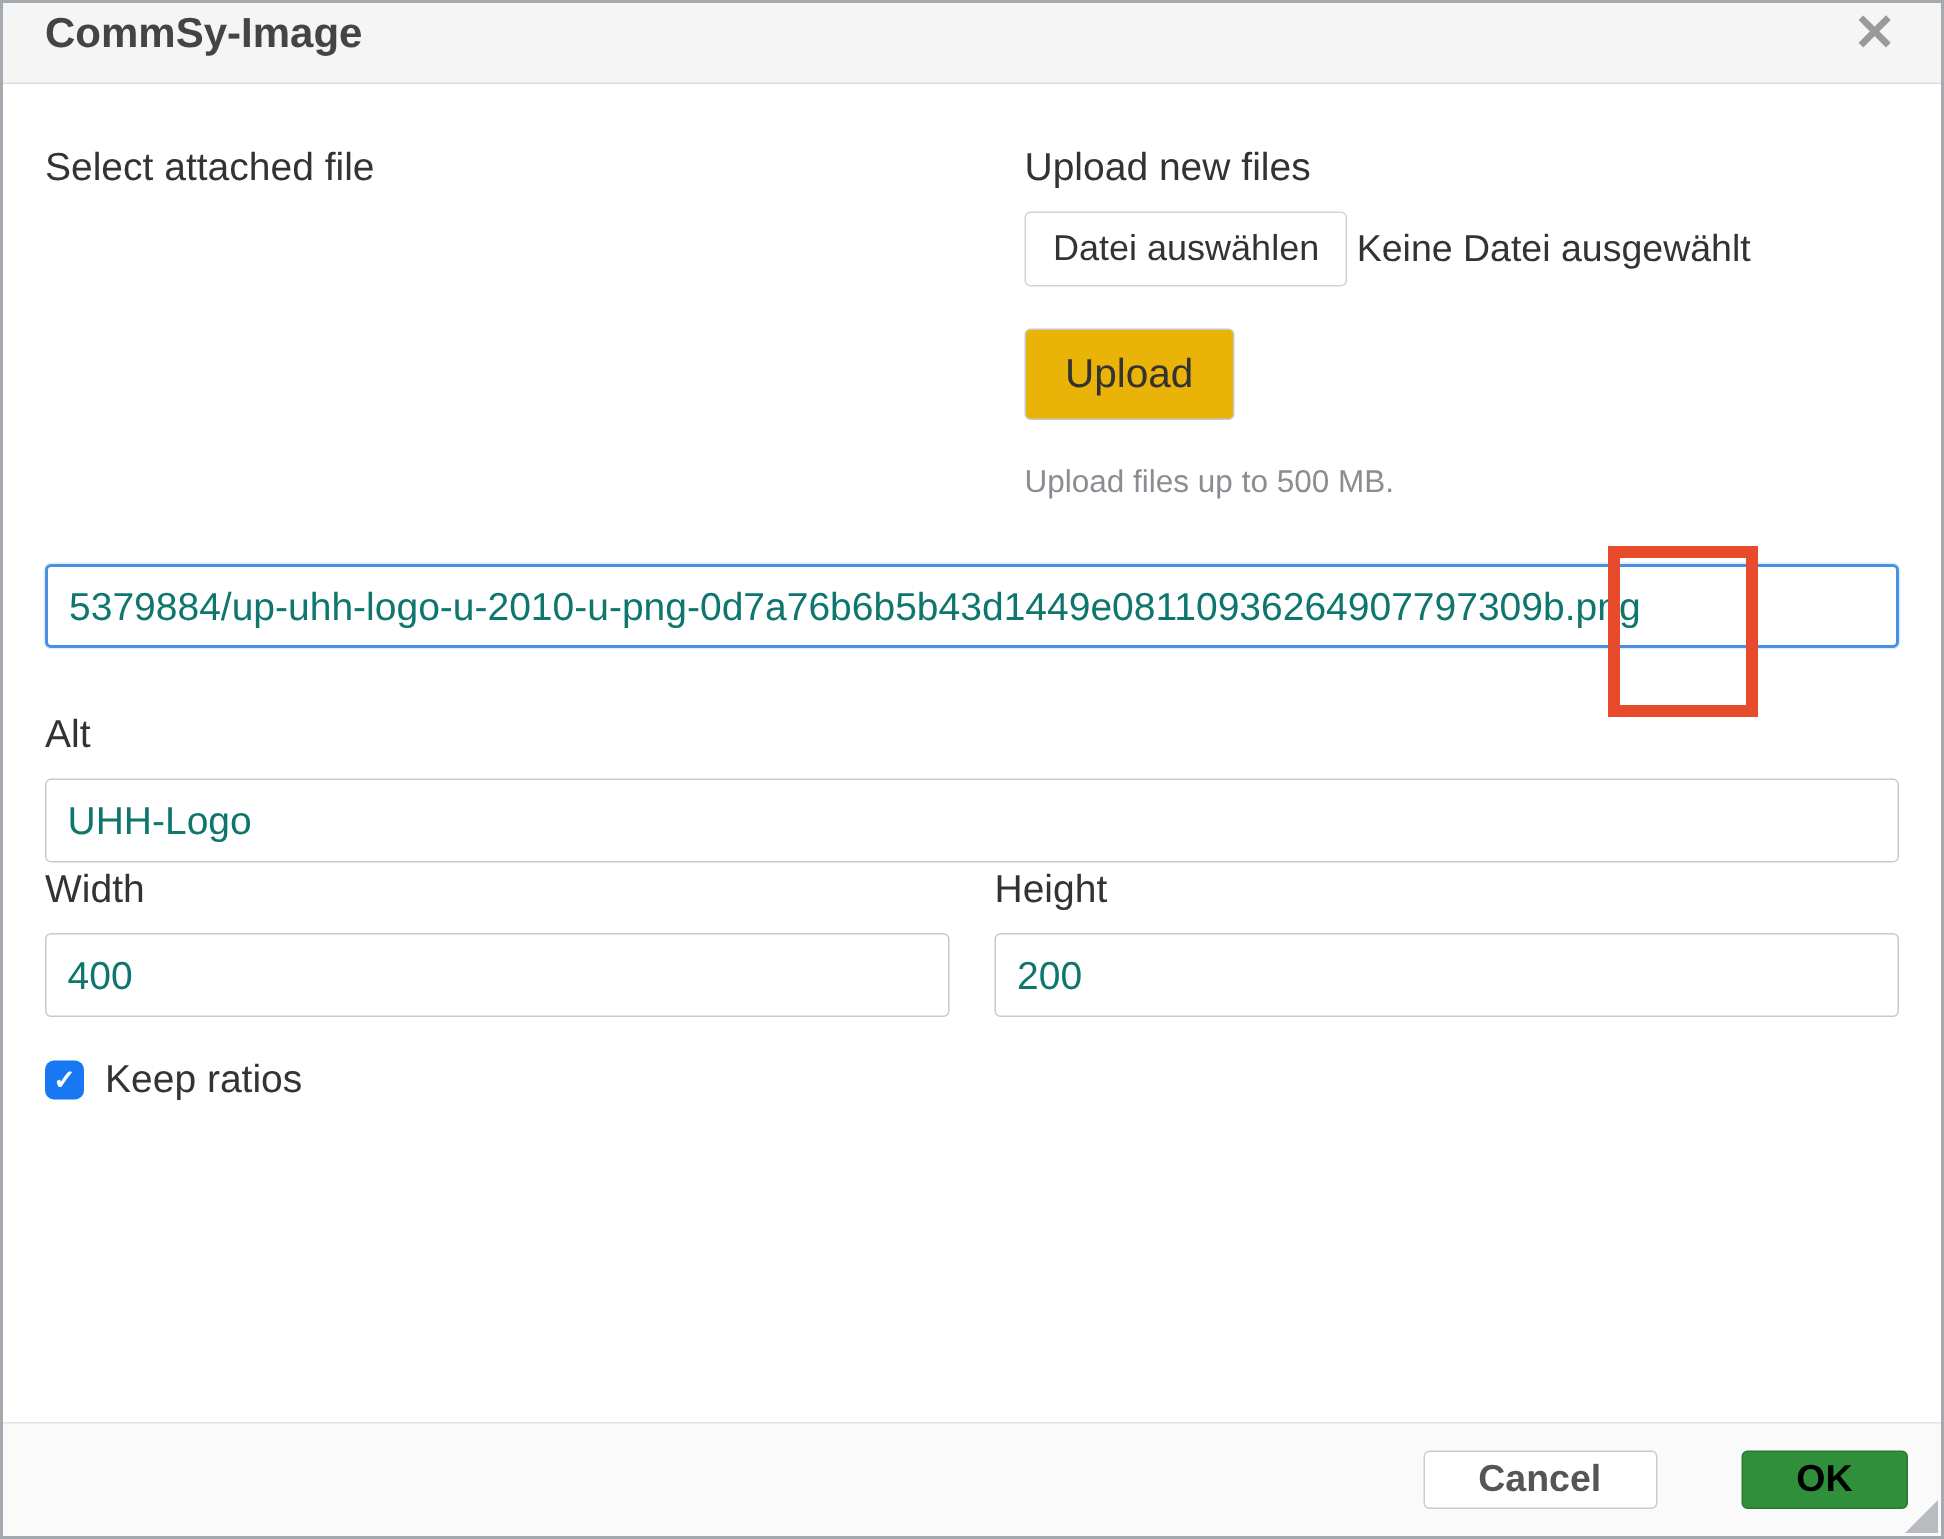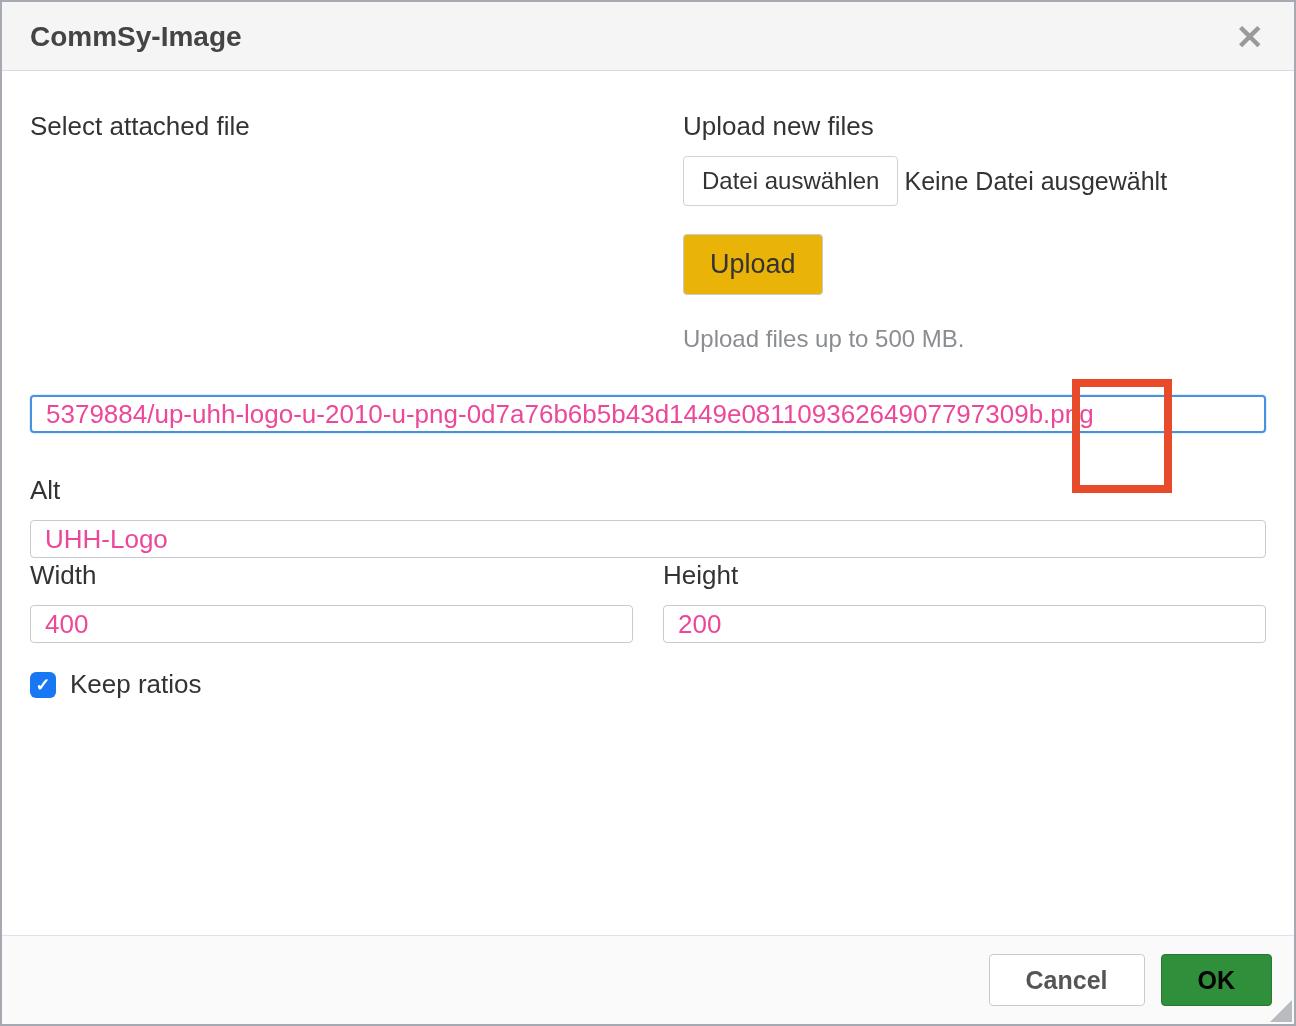--- a/index.html
+++ b/index.html
@@ -16,21 +16,21 @@
     width: 1296px;
     height: 1026px;
     border: 2px solid #a5a9b0;
     display: flex;
     flex-direction: column;
     background: #fff;
   }
   .titlebar {
     background: #f5f5f5;
     border-bottom: 1px solid #d9dbde;
-    padding: 18px 24px 16px 28px;
+    padding: 3px 24px 16px 28px;
     display: flex;
     align-items: center;
     justify-content: space-between;
   }
   .titlebar h1 {
     margin: 0;
     font-size: 28px;
     font-weight: 700;
     color: #444;
   }
@@ -116,31 +116,31 @@
     border: 1px solid #c7c9cc;
     background: #eab308;
     border-radius: 4px;
     padding: 14px 26px;
     font-size: 27px;
     color: #333;
     cursor: pointer;
   }
   .hint {
     margin-top: 30px;
-    font-size: 24px;
+    font-size: 21px;
     color: #8a8d92;
   }
   .full-input {
     width: 100%;
-    height: 38px;
+    height: 56px;
     border: 1px solid #c7cacf;
     border-radius: 4px;
     font-size: 26px;
     padding: 14px 14px;
-    color: #ec4899;
+    color: #0f766e;
     font-family: inherit;
   }
   .full-input.focused {
     border: 2px solid #4a90e2;
     outline: none;
     box-shadow: 0 0 0 1px rgba(74,144,226,0.15);
   }
   .section { margin-top: 42px; }
   .dims {
     display: flex;
@@ -172,27 +172,28 @@
   .footer {
     border-top: 1px solid #e0e2e5;
     background: #fafafa;
     padding: 18px 22px;
     display: flex;
     justify-content: flex-end;
     gap: 16px;
     position: relative;
   }
   .btn {
-    height: 52px;
+    height: 39px;
     min-width: 120px;
     border-radius: 4px;
     font-size: 25px;
     font-weight: 700;
     cursor: pointer;
     padding: 0 36px;
+    margin-left: 40px;
   }
   .btn-cancel {
     background: #fff;
     border: 1px solid #c9cbd0;
     color: #555;
   }
   .btn-ok {
     background: #2f8f3a;
     border: 1px solid #277a31;
     color: #000000;

